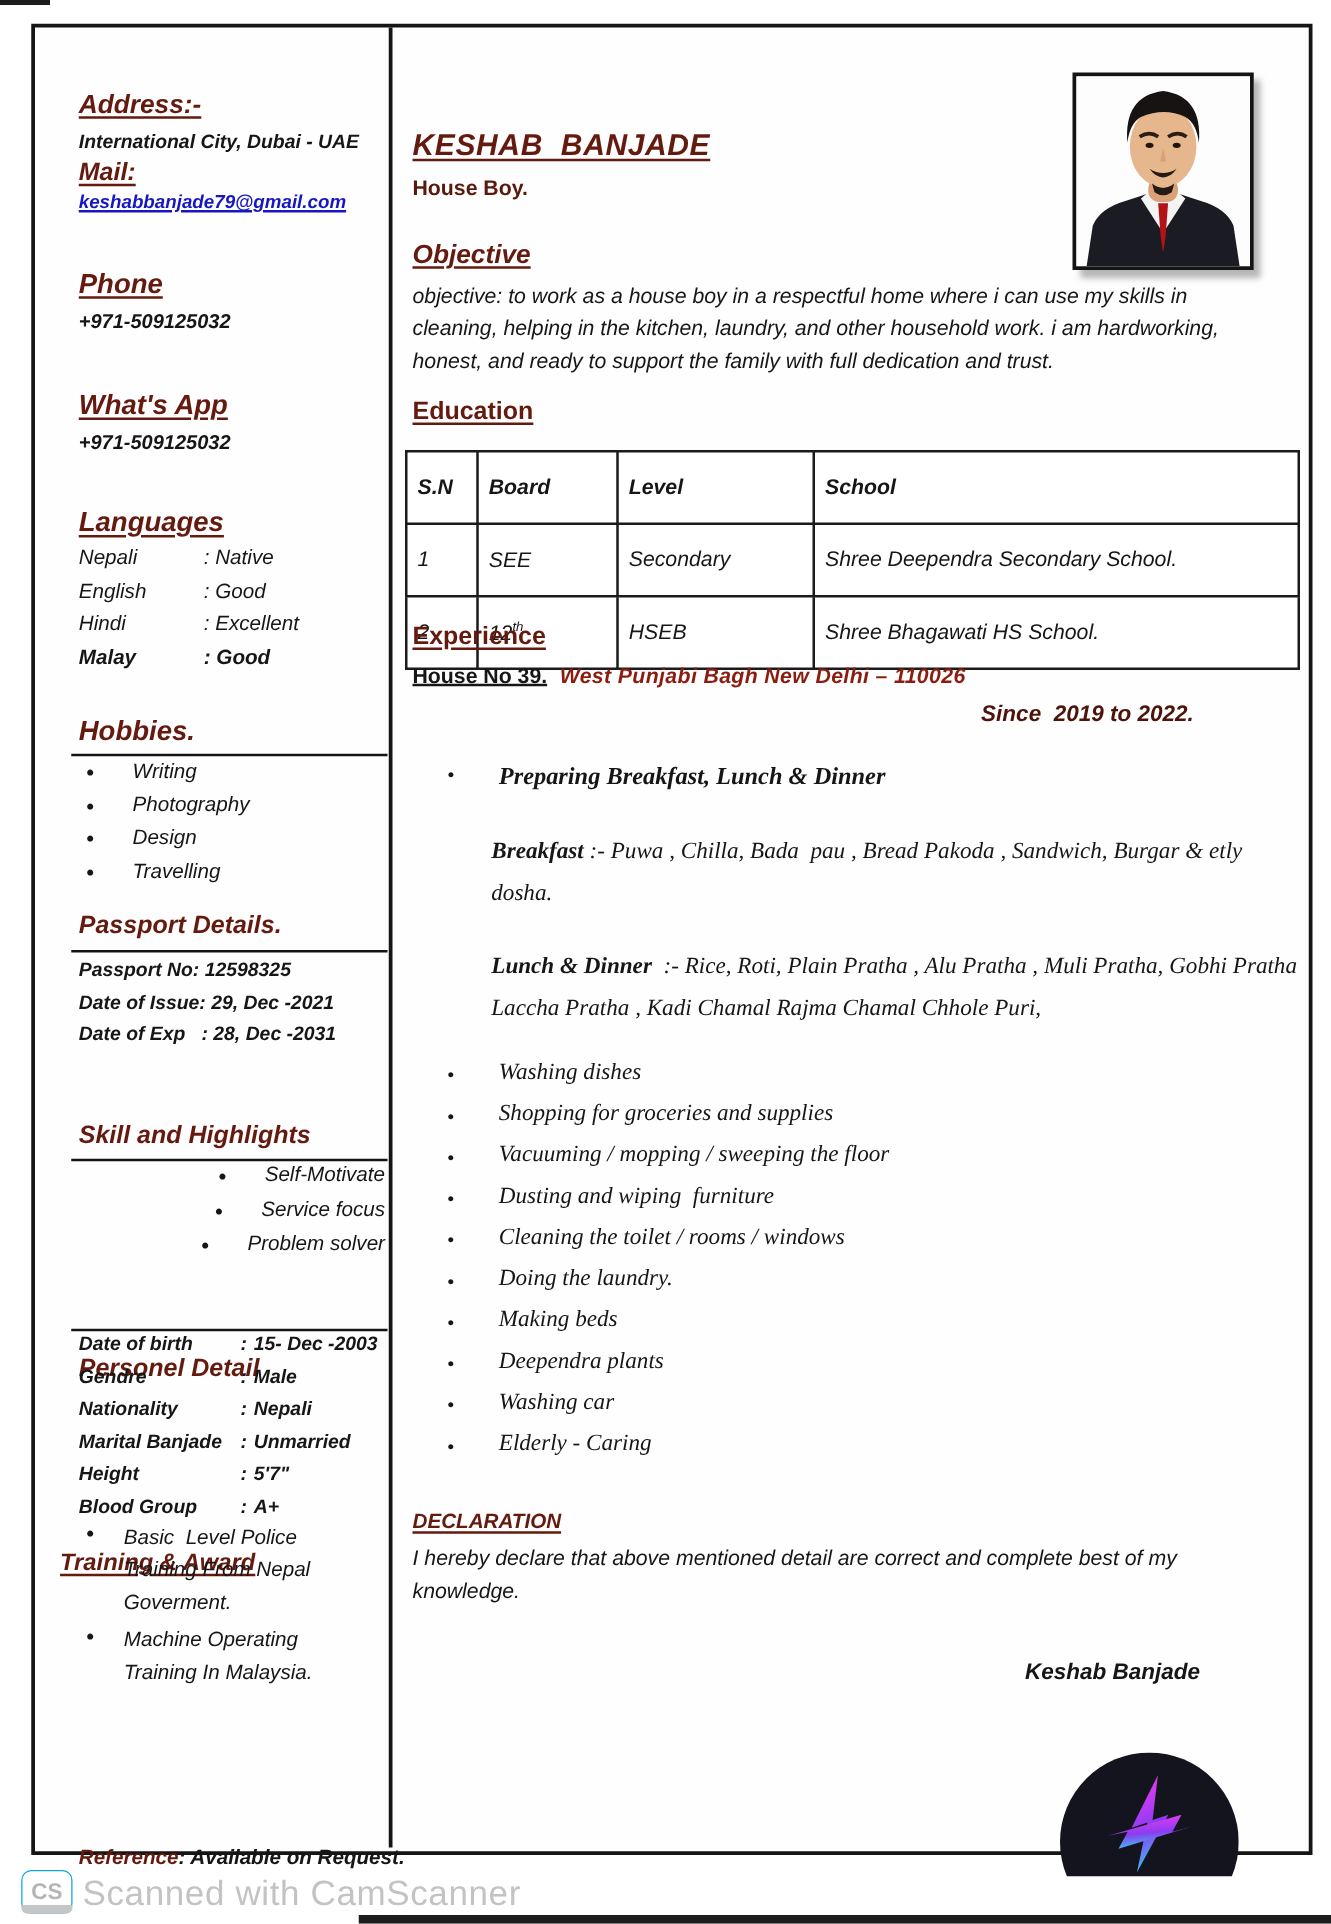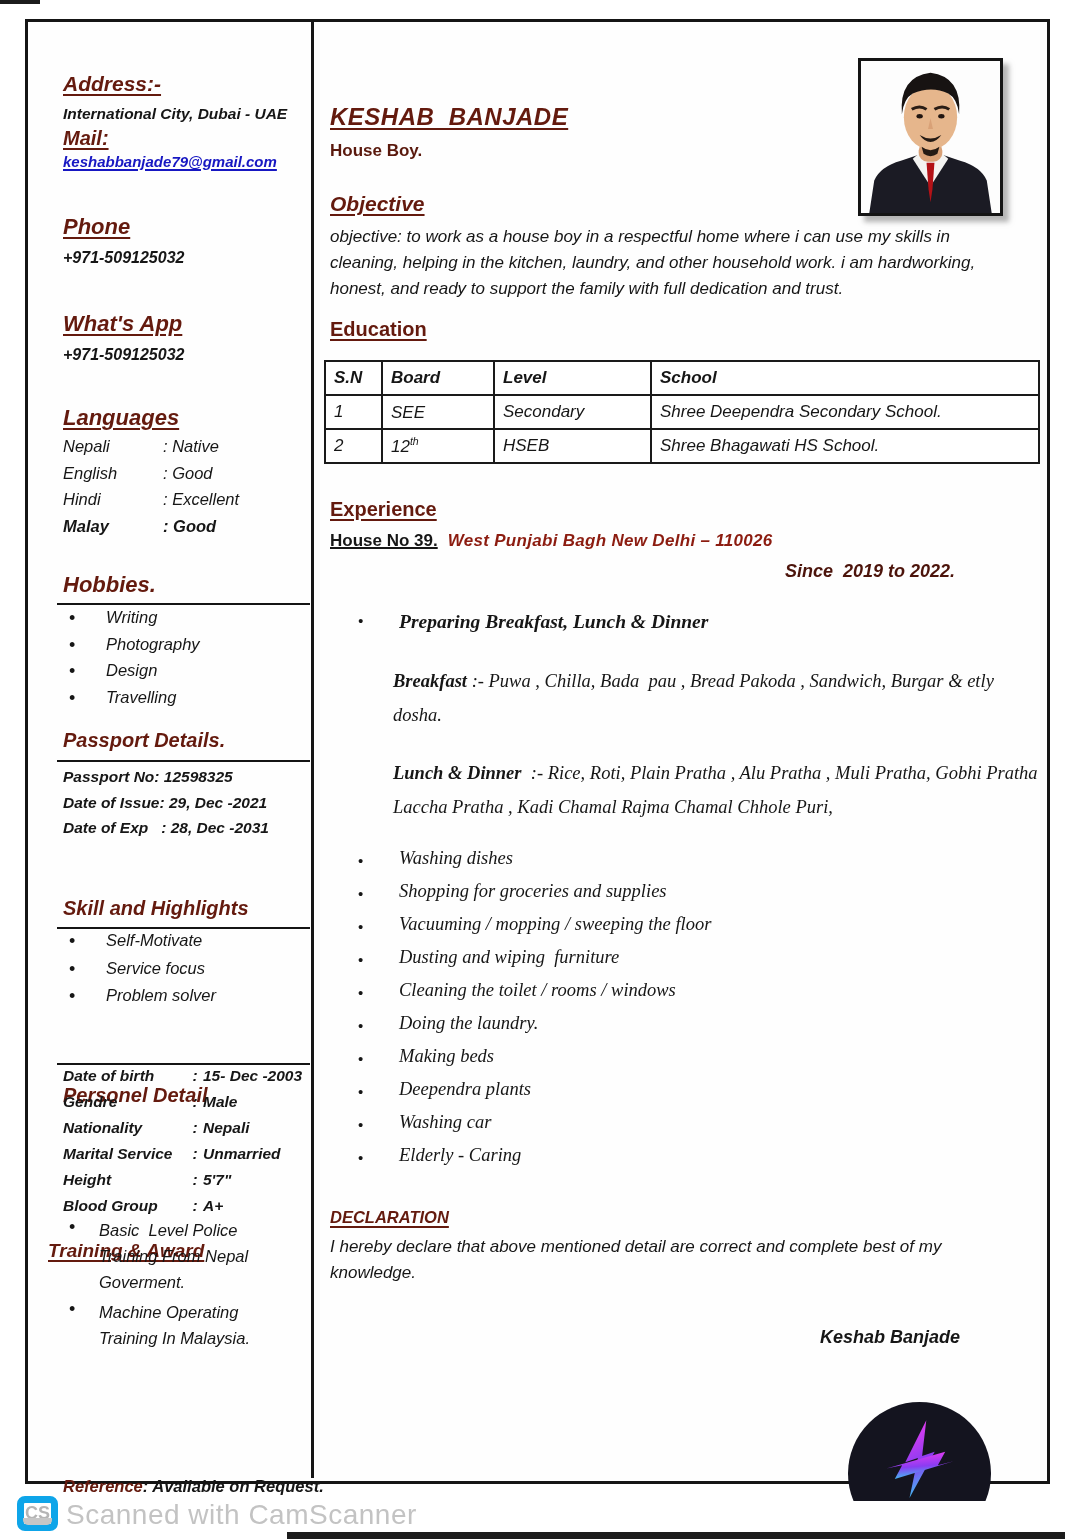--- a/index.html
+++ b/index.html
@@ -44,21 +44,21 @@
   .side-list { font-size:16.5px; font-style:italic; }
   .hob-list { left:63px; top:608px; width:245px; }
   .brow { display:flex; height:26.5px; }
   .brow::before { content:"\2022"; width:37px; padding-left:6px; font-size:18px; font-style:normal; }
   .pass-h { left:63px; top:729px; font-size:20px; }
   .rule-2 { top:760px; }
   .pass-rows { left:63px; top:764px; width:250px; font-size:15.5px; font-style:italic; font-weight:bold; line-height:25.5px; }
   .skill-h { left:63px; top:897px; font-size:20px; }
   .rule-3 { top:927px; }
   .skill-list { left:63px; top:931px; width:245px; }
-  .skill-list .brow { height:27.5px; }
+  .skill-list .brow { height:27.5px;justify-content:flex-end; }
   .pers-h { left:63px; top:1084px; font-size:20px; }
   .rule-4 { top:1063px; }
   .pers-rows { left:63px; top:1067px; width:250px; font-size:15.5px; font-style:italic; font-weight:bold; }
   .pers-row { display:flex; height:26px; }
   .p-label { width:124px; }
   .p-colon { width:16px; text-align:center; }
   .train-h { left:48px; top:1240px; font-size:19px; }
   .train-list { left:63px; top:1217px; width:250px; font-size:16.5px; font-style:italic; }
   .train-item { display:flex; margin-bottom:4px; }
   .train-item::before { content:"\2022"; width:30px; padding-left:6px; font-size:18px; font-style:normal; }
@@ -69,21 +69,21 @@
   
   .name { left:330px; top:103px; font-size:24px; letter-spacing:0.5px; }
   .role { left:330px; top:141px; font-size:17px; font-weight:bold; color:#5a190d; }
   .obj-h { left:330px; top:192px; font-size:21px; }
   .obj-text { left:330px; top:224px; width:672px; font-size:17px; font-style:italic; line-height:1.52; }
   .edu-h { left:330px; top:318px; font-size:20px; font-weight:bold; color:#641a0e; }
   .edu-table-wrap { left:324px; top:360px; }
   table.edu { border-collapse:collapse; background:#fff; }
   table.edu th, table.edu td {
     border:2px solid #1a1a1a; font-size:17px; font-style:italic; text-align:left;
-    padding:5px 8px; height:22px; vertical-align:middle;
+    padding:17px 8px; height:22px; vertical-align:middle;
   }
   table.edu th { font-weight:bold; }
   .cw-sn { width:39px; } .cw-board { width:94px; } .cw-level { width:139px; } .cw-school { width:370px; }
   th.cw-school { padding-left:14px; }
   sup { font-size:0.62em; }
   .exp-h { left:330px; top:498px; font-size:20px; font-weight:bold; color:#641a0e; }
   .exp-addr { left:330px; top:531px; font-size:17px; }
   .house { font-weight:bold; text-decoration:underline; text-decoration-thickness:2px; }
   .paddr { font-weight:bold; font-style:italic; color:#8c1c10; margin-left:10px; letter-spacing:0.3px; }
   .period { left:330px; top:561px; width:625px; text-align:right; font-size:18px; font-weight:bold; font-style:italic; color:#4c140b; }
@@ -105,21 +105,21 @@
                  background:#fdfdfd; box-shadow:6px 6px 5px rgba(120,120,120,0.55); overflow:hidden; }
   .photo-frame svg { display:block; width:100%; height:100%; }
 
   
   .logo-clip { left:848px; top:1402px; width:143px; height:99px; overflow:hidden; }
   .logo-circle { width:143px; height:143px; border-radius:50%; background:#14141f;
                  display:flex; align-items:flex-start; justify-content:center; }
   .logo-circle svg { width:84px; height:84px; margin-top:14px; }
 
   
-  .cs-badge { left:17px; top:1496px; width:41px; height:35px; border:7px solid #0ea5e9; border-radius:8px;
+  .cs-badge { left:17px; top:1496px; width:41px; height:35px; border:1px solid #0ea5e9; border-radius:8px;
               box-sizing:border-box; color:#b5b5b5; font-weight:bold; font-size:18px;
               display:flex; align-items:center; justify-content:center; background:#fff; }
   .cs-bar { position:absolute; bottom:-1px; left:-1px; right:-1px; height:7px; background:#c6c6c6; border-radius:0 0 5px 5px; }
   .cs-text { left:66px; top:1499px; font-size:28px; color:#c3c3c3; letter-spacing:0.5px; }
 </style>
 </head>
 <body>
 
 <div>
 
@@ -209,21 +209,21 @@
       <span class="p-label" data-bind="sidebar.personal.rows.1.label">Gendre</span>
       <span class="p-colon" data-bind="sidebar.personal.colon">:</span>
       <span data-bind="sidebar.personal.rows.1.value">Male</span>
     </div>
     <div class="pers-row">
       <span class="p-label" data-bind="sidebar.personal.rows.2.label">Nationality</span>
       <span class="p-colon" data-bind="sidebar.personal.colon">:</span>
       <span data-bind="sidebar.personal.rows.2.value">Nepali</span>
     </div>
     <div class="pers-row">
-      <span class="p-label" data-bind="sidebar.personal.rows.3.label">Marital Service</span>
+      <span class="p-label" data-bind="sidebar.personal.rows.3.label">Marital Banjade</span>
       <span class="p-colon" data-bind="sidebar.personal.colon">:</span>
       <span data-bind="sidebar.personal.rows.3.value">Unmarried</span>
     </div>
     <div class="pers-row">
       <span class="p-label" data-bind="sidebar.personal.rows.4.label">Height</span>
       <span class="p-colon" data-bind="sidebar.personal.colon">:</span>
       <span data-bind="sidebar.personal.rows.4.value">5'7"</span>
     </div>
     <div class="pers-row">
       <span class="p-label" data-bind="sidebar.personal.rows.5.label">Blood Group</span>

